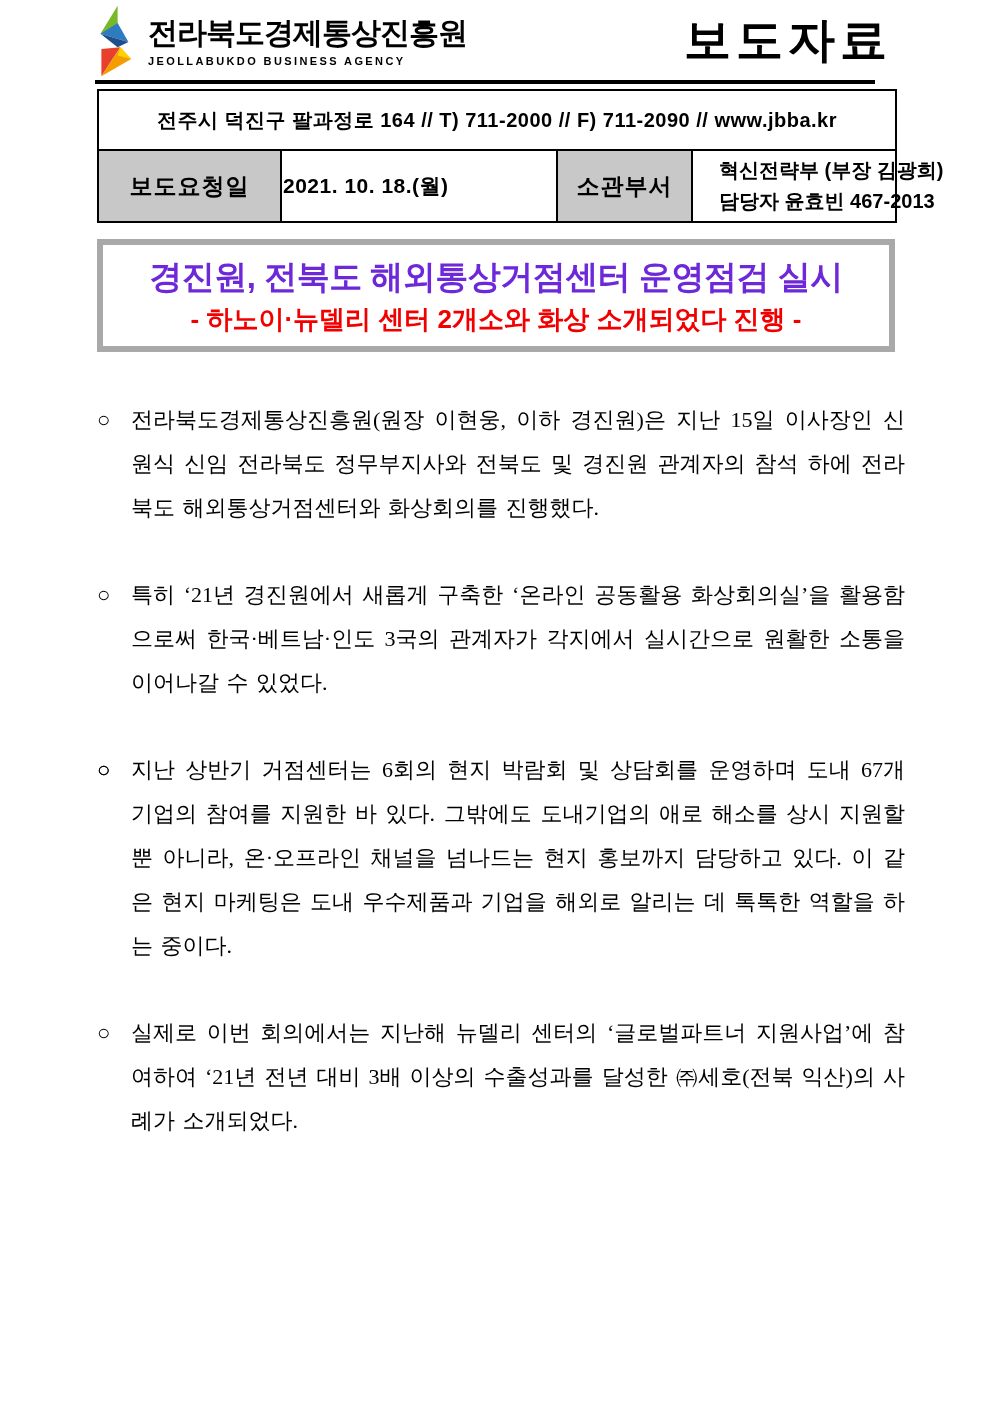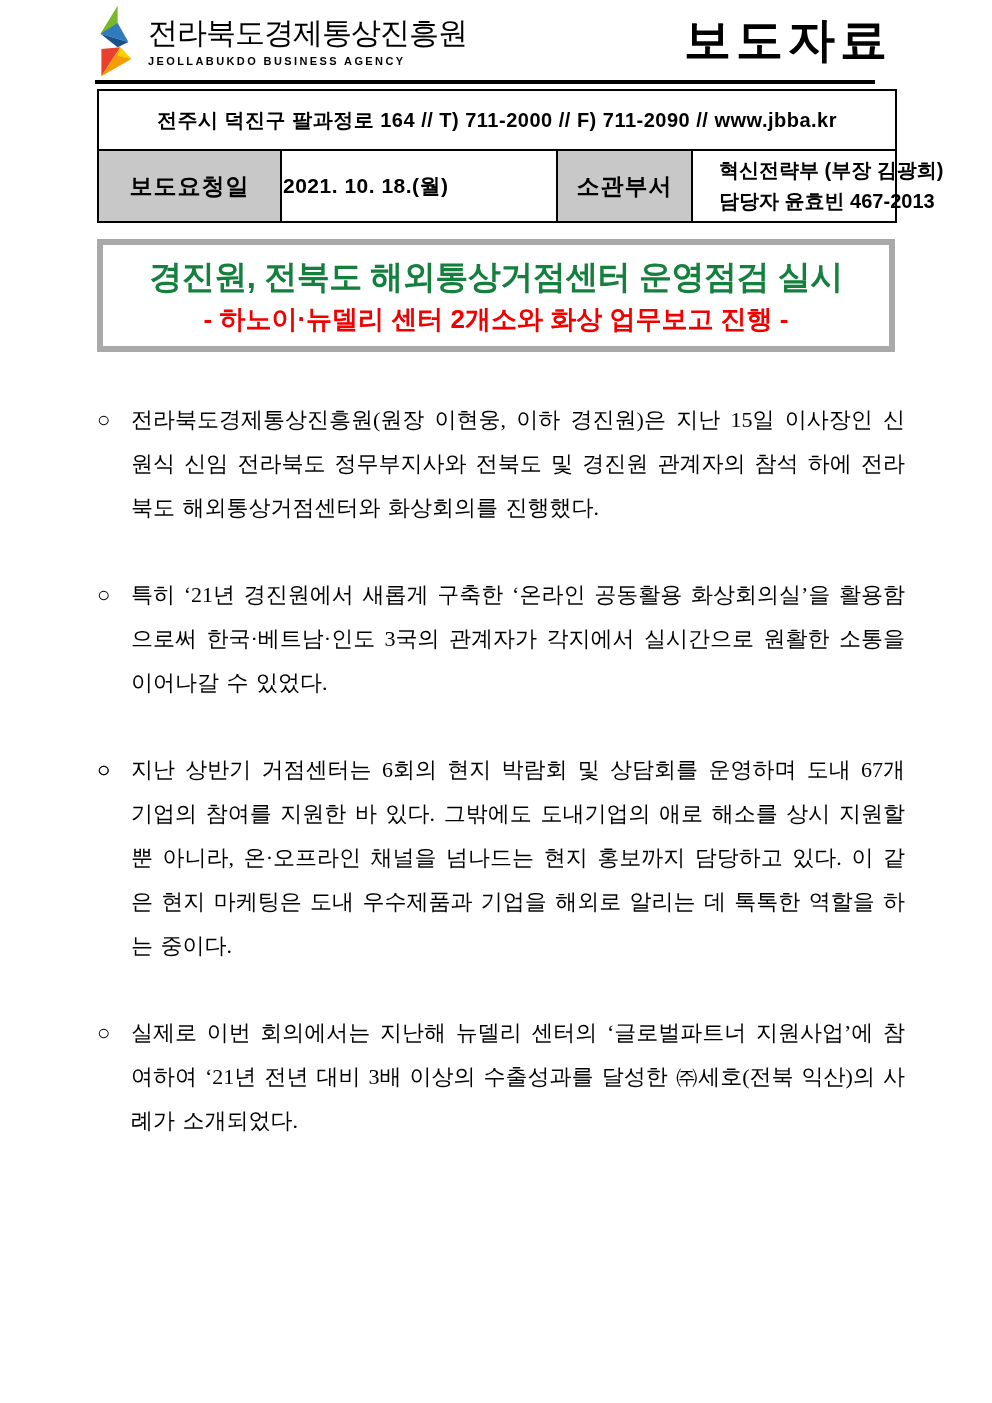--- a/index.html
+++ b/index.html
@@ -17,21 +17,21 @@
   
   .header {
     display:flex; justify-content:space-between; align-items:flex-start;
     margin:4px 100px 0 88px; height:74px;
   }
   .logo-wrap { display:flex; align-items:flex-start; gap:8px; }
   .logo-mark svg { width:52px; height:74px; display:block; }
   .logo-text { padding-top:14px; }
   .org-name {
     font-family:"Liberation Sans", sans-serif;
-    font-weight:400; font-size:30px; line-height:1;
+    font-weight:700; font-size:30px; line-height:1;
     letter-spacing:-1px; white-space:nowrap;
   }
   .org-name-en {
     font-family:"Liberation Sans", sans-serif;
     font-weight:700; font-size:11px; letter-spacing:2.4px;
     margin-top:7px; white-space:nowrap;
   }
   .doc-type {
     font-family:"Liberation Sans", sans-serif;
     font-weight:900; font-size:47px; line-height:1;
@@ -126,22 +126,22 @@
       <td class="label-cell">소관부서</td>
       <td class="dept-cell">
         <div>혁신전략부 (부장 김광희)</div>
         <div>담당자 윤효빈  467-2013</div>
       </td>
     </tr>
   </tbody>
     </table>
 
   <div class="headline-box">
-    <div class="headline-title" style="color: #15803d;">경진원, 전북도 해외통상거점센터 운영점검 실시</div>
-    <div class="headline-subtitle" style="color: rgb(242, 0, 0);">- 하노이·뉴델리 센터 2개소와 화상 업무보고 진행 -</div>
+    <div class="headline-title" style="color: #6d28d9;">경진원, 전북도 해외통상거점센터 운영점검 실시</div>
+    <div class="headline-subtitle" style="color: rgb(242, 0, 0);">- 하노이·뉴델리 센터 2개소와 화상 소개되었다 진행 -</div>
   </div>
 
   <div class="body-text">
     <div class="para">
       <span class="bullet">○</span>
       <span>전라북도경제통상진흥원(원장 이현웅, 이하 경진원)은 지난 15일 이사장인 신원식 신임 전라북도 정무부지사와 전북도 및 경진원 관계자의 참석 하에 전라북도 해외통상거점센터와 화상회의를 진행했다.</span>
     </div>
     <div class="para">
       <span class="bullet">○</span>
       <span>특히 ‘21년 경진원에서 새롭게 구축한 ‘온라인 공동활용 화상회의실’을 활용함으로써 한국·베트남·인도 3국의 관계자가 각지에서 실시간으로 원활한 소통을 이어나갈 수 있었다.</span>

